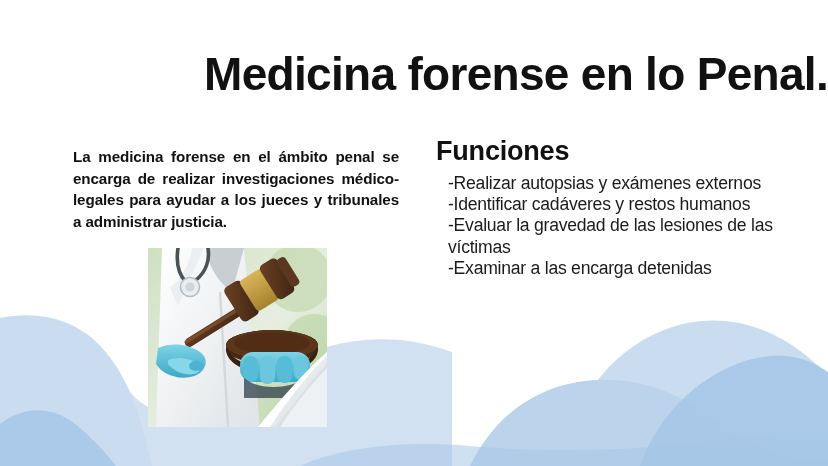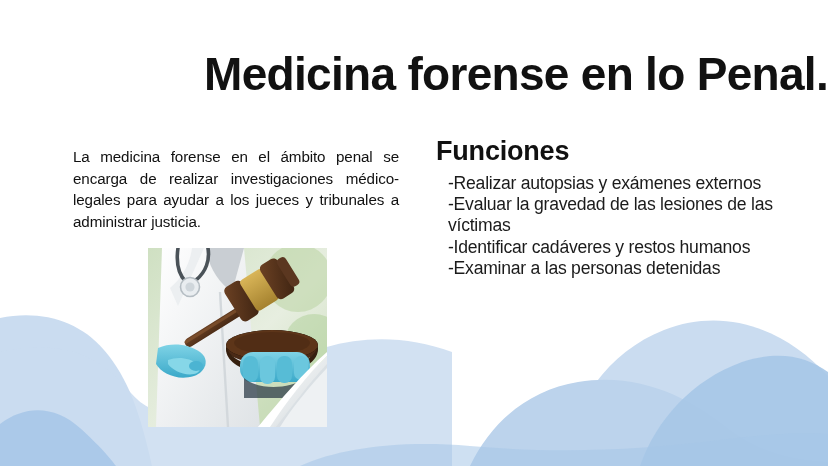--- a/index.html
+++ b/index.html
@@ -45,21 +45,21 @@
   }
 
   
   #lead-paragraph {
     position: absolute;
     left: 73px;
     top: 146px;
     width: 326px;
     font-size: 15.2px;
     line-height: 21.5px;
-    font-weight: 400;
+    font-weight: 700;
     color: #111111;
     text-align: justify;
     text-justify: inter-word;
     letter-spacing: -0.1px;
   }
 
   
   #photo-frame {
     position: absolute;
     left: 148px;
@@ -218,18 +218,18 @@
         <path d="M128,179 C146,156 162,134 179,116 L179,179 Z" fill="#d8dee3" opacity="0.85"></path>
         <path d="M179,120 C160,140 144,160 132,179 L179,179 Z" fill="#eef1f3"></path>
       </g>
     </svg>
   </div>
 
   <div id="functions-heading">Funciones</div>
 
   <div id="functions-list">
     <span class="function-item">-Realizar autopsias y exámenes externos</span>
+    <span class="function-item">-Identificar cadáveres y restos humanos</span>
     <span class="function-item">-Evaluar la gravedad de las lesiones de las víctimas</span>
-    <span class="function-item">-Identificar cadáveres y restos humanos</span>
-    <span class="function-item">-Examinar a las personas detenidas</span>
+    <span class="function-item">-Examinar a las encarga detenidas</span>
   </div>
 
 </div>
 
 </body></html>

